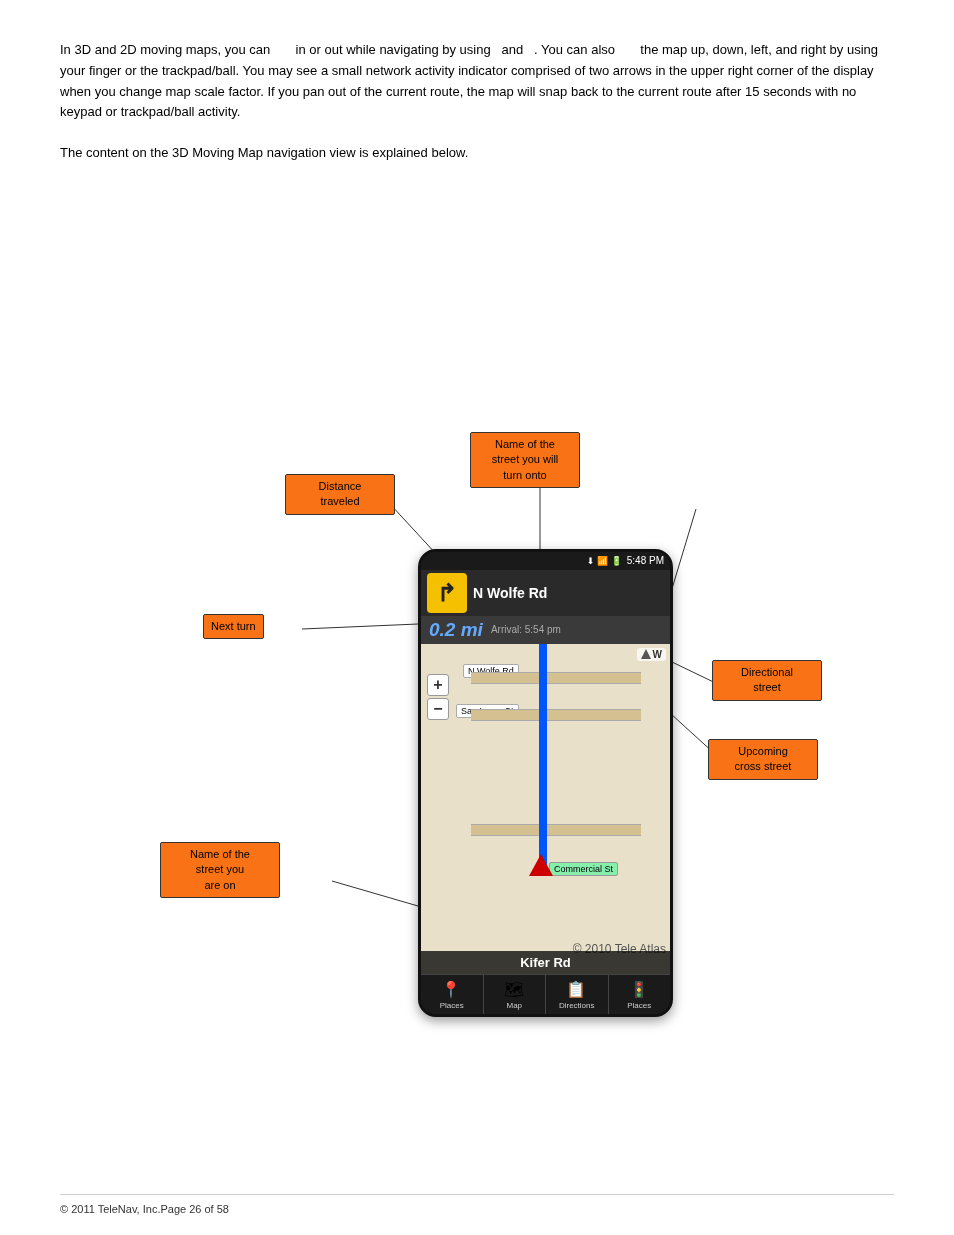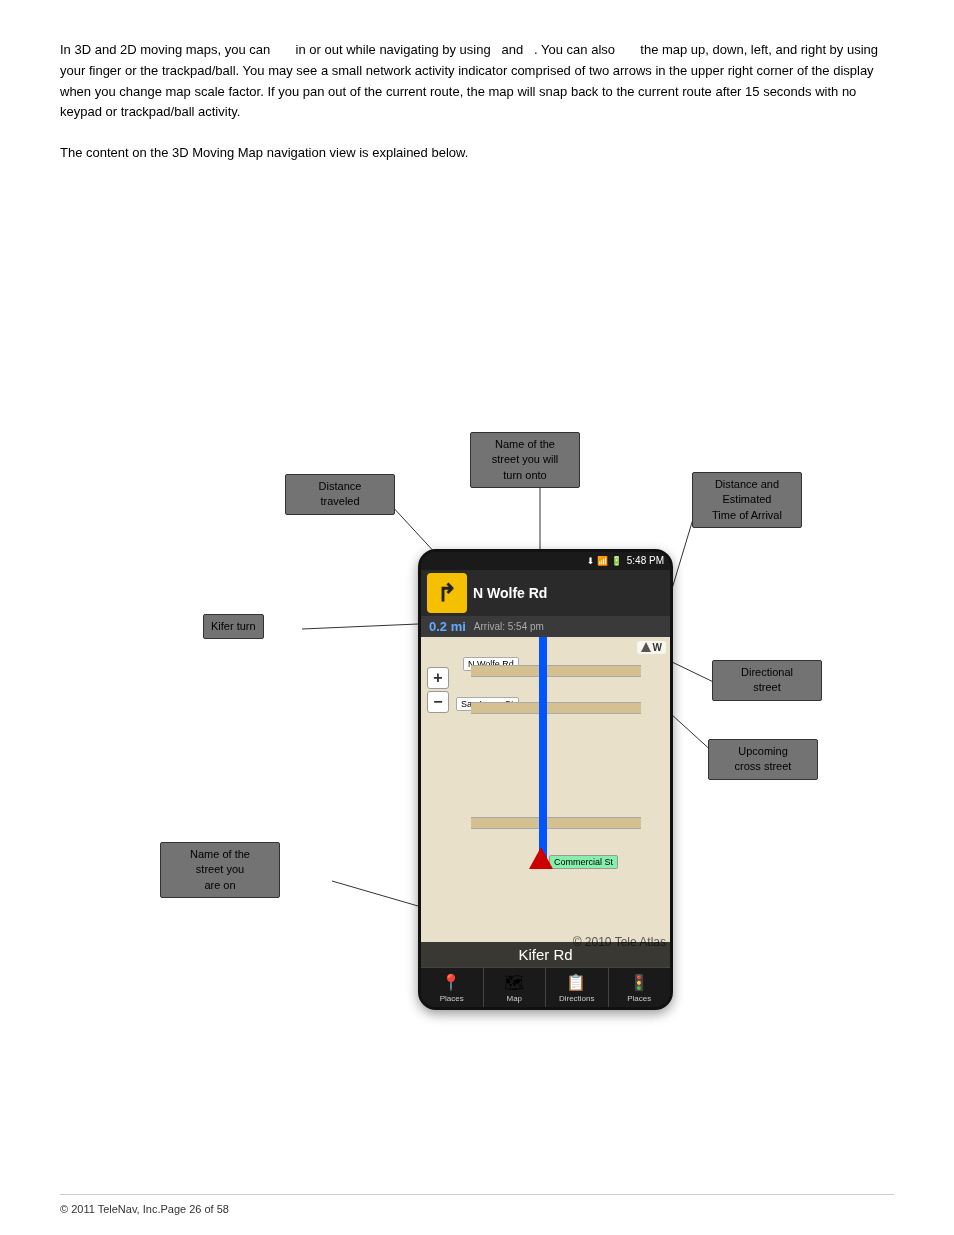--- a/index.html
+++ b/index.html
@@ -105,21 +105,22 @@
       font-size: 11px;
       display: flex;
       align-items: center;
       padding: 3px 8px;
       gap: 8px;
     }
 
     .distance-val {
       color: #6af;
       font-weight: bold;
-      font-size: 13px;
+      font-size: 19px;
+      font-style: italic;
     }
 
     .arrival-text {
       color: #aaa;
       font-size: 10px;
     }
 
     
     .map-area {
       background: #e8e0c8;
@@ -235,22 +236,22 @@
     }
 
     
     .kifer-bar {
       position: absolute;
       bottom: 0;
       left: 0;
       right: 0;
       background: rgba(0,0,0,0.75);
       color: #fff;
-      font-size: 15px;
-      font-weight: normal;
+      font-size: 13px;
+      font-weight: bold;
       text-align: center;
       padding: 4px 16px;
     }
 
     .copyright-text {
       position: absolute;
       bottom: 18px;
       right: 4px;
       font-size: 12px;
       color: #555;
@@ -283,21 +284,21 @@
     }
 
     .nav-label {
       color: #ccc;
       font-size: 8px;
     }
 
     
     .annotation {
       position: absolute;
-      background: #737373;
+      background: #f97316;
       border: 1px solid #333;
       padding: 4px 7px;
       font-size: 11px;
       line-height: 1.4;
       text-align: center;
       border-radius: 2px;
       white-space: nowrap;
     }
 
     .annotation.multiline {
@@ -369,28 +370,23 @@
       <span style="white-space:pre-line;">Distance
 traveled</span>
     </div>
 
     <div class="annotation multiline" style="left:410px; top:238px;">
       <span style="white-space:pre-line;">Name of the
 street you will
 turn onto</span>
     </div>
 
-    <div class="annotation multiline" style="left:632px; top:278px;">
-      <span style="white-space:pre-line;">Distance and
-Estimated
-Time of Arrival</span>
-    </div>
 
     <div class="annotation" style="left:143px; top:420px;">
-      <span>Kifer turn</span>
+      <span>Next turn</span>
     </div>
 
     <div class="annotation multiline" style="left:652px; top:466px;">
       <span style="white-space:pre-line;">Directional
 street</span>
     </div>
 
     <div class="annotation multiline" style="left:648px; top:545px;">
       <span style="white-space:pre-line;">Upcoming
 cross street</span>

